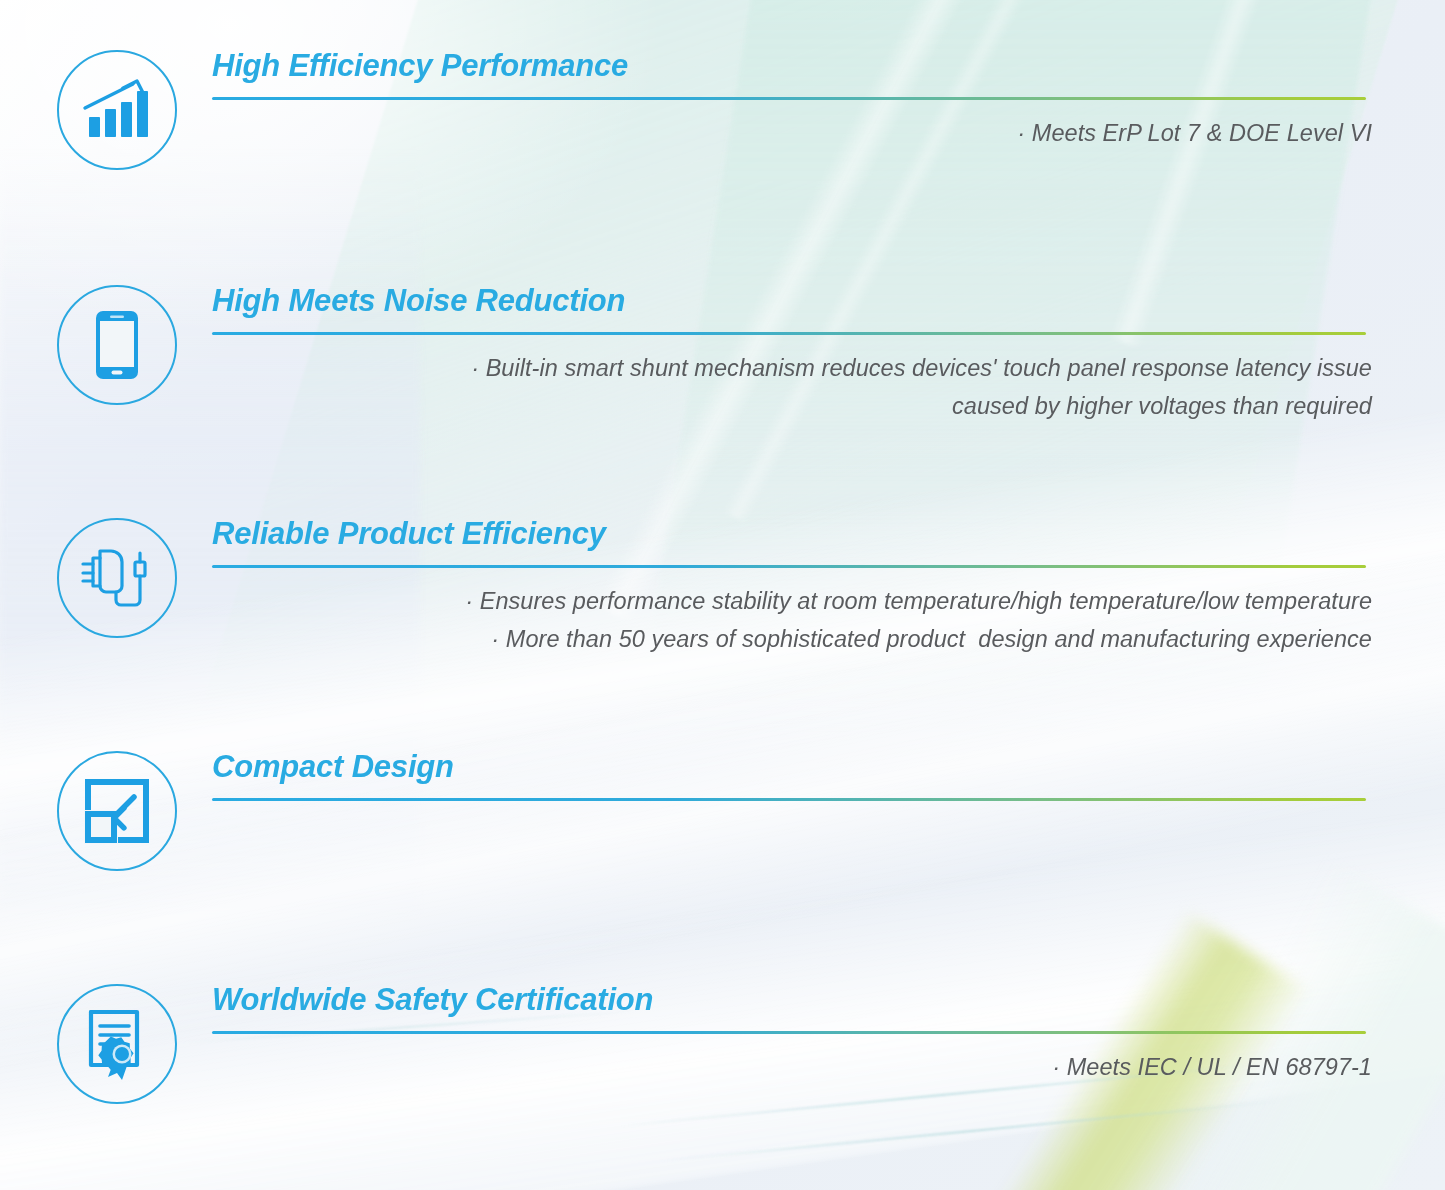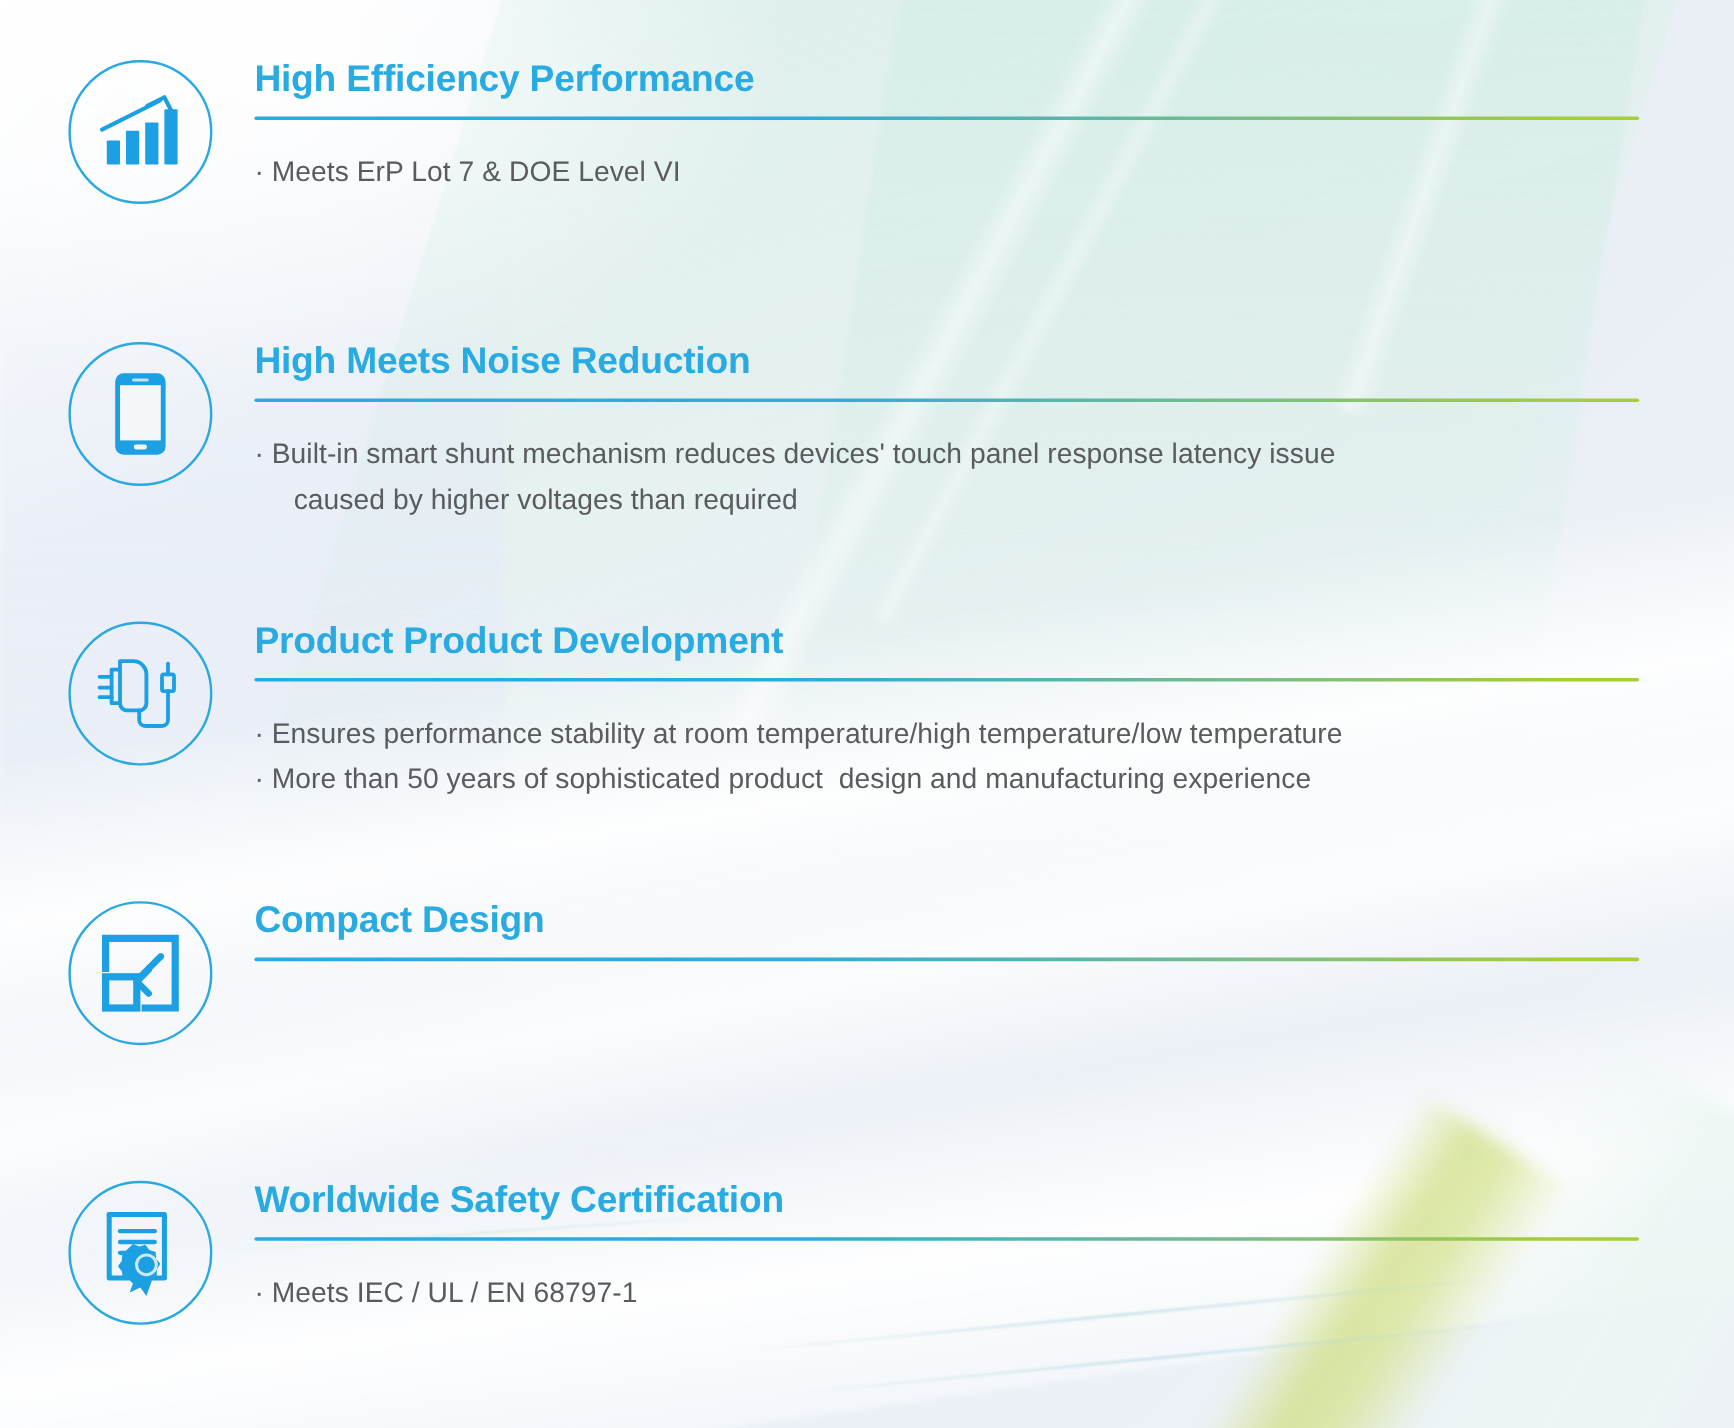--- a/index.html
+++ b/index.html
@@ -147,20 +147,21 @@
     filter: blur(1px);
   }
   .hl-1 { left: 620px; top: 1125px; width: 640px; transform: rotate(-5.5deg); }
   .hl-2 { left: 660px; top: 1160px; width: 620px; transform: rotate(-5.5deg); }
   .hl-3 { left: 180px; top: 1042px; width: 460px; transform: rotate(-4deg); opacity:.5; }
 
   
   .content {
     position: absolute;
     inset: 0;
+    font-style: italic;
   }
 
   .feature {
     position: absolute;
     left: 0;
     width: 1445px;
   }
 
   .icon-wrap {
     position: absolute;
@@ -197,21 +198,22 @@
 
   .divider {
     margin-top: 14px;
     width: 1154px;
     height: 3px;
     background: linear-gradient(90deg, #29ABE2 0%, #2FAADB 40%, #79BE86 72%, #A4CC3C 94%, #A8CE3A 100%);
     border-radius: 2px;
   }
 
   .bullets {
-    margin-top: 24px;
+    margin-top: 14px;
+    text-align: right;
   }
 
   .bullet {
     font-size: 23.5px;
     color: #595b5e;
     line-height: 1.63;
     letter-spacing: 0.05px;
     text-indent: -13px;
     padding-left: 13px;
     white-space: pre-wrap;
@@ -296,21 +298,21 @@
             <path d="M16 31 H6"></path>
             <path d="M16 39 H6"></path>
             <path d="M39 50 V58 a5 5 0 0 0 5 5 H58 a5 5 0 0 0 5 -5 V34"></path>
             <rect x="58" y="20" width="10" height="14" rx="1.6"></rect>
             <path d="M63 20 V11"></path>
           </g>
         </svg>
       </div>
     </div>
     <div class="feature-body">
-      <div class="feature-title">Product Product Development</div>
+      <div class="feature-title">Reliable Product Efficiency</div>
       <div class="divider"></div>
       <div class="bullets">
         <div class="bullet">· Ensures performance stability at room temperature/high temperature/low temperature</div>
         <div class="bullet">· More than 50 years of sophisticated product  design and manufacturing experience</div>
       </div>
     </div>
   </div>
 
   <div class="feature" style="top:751px;">
     <div class="icon-wrap">

